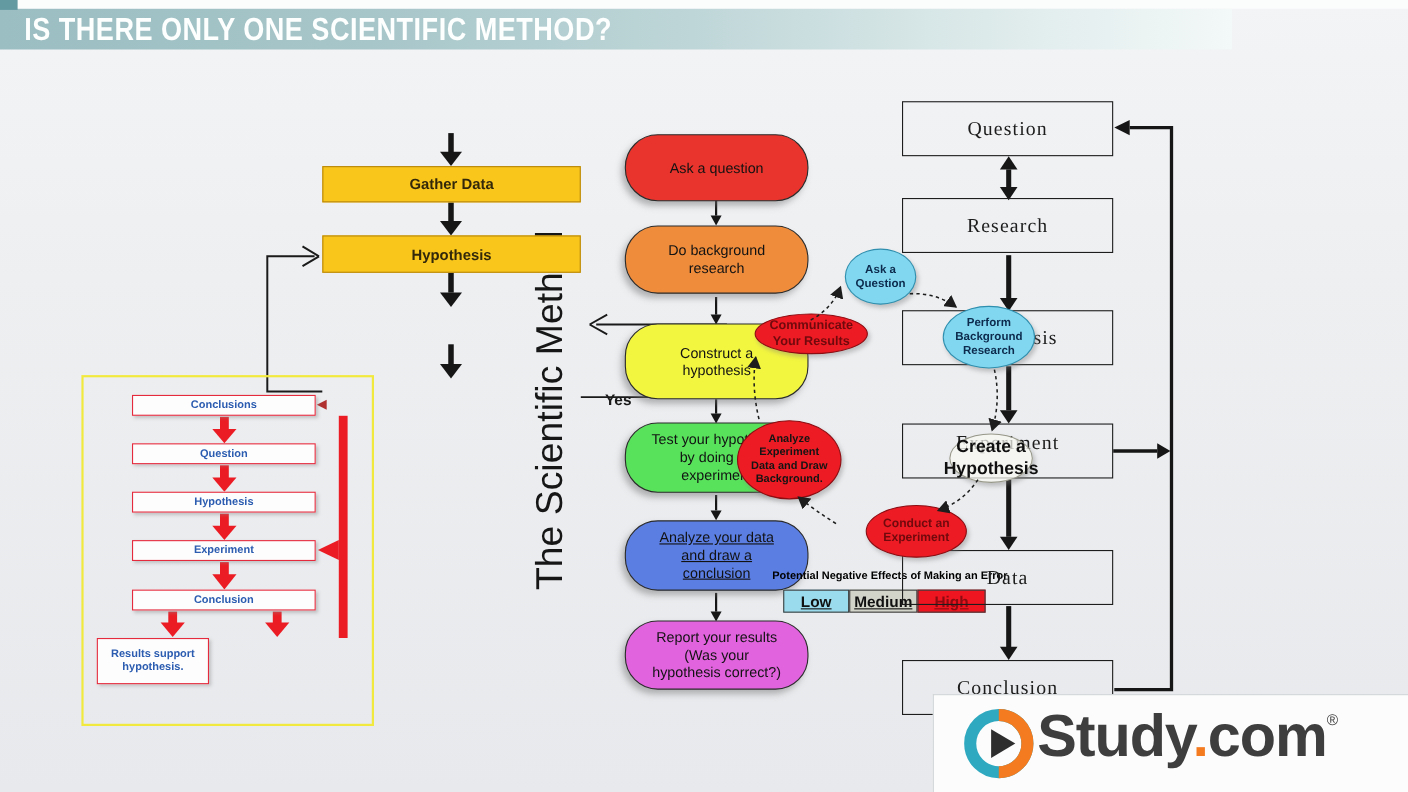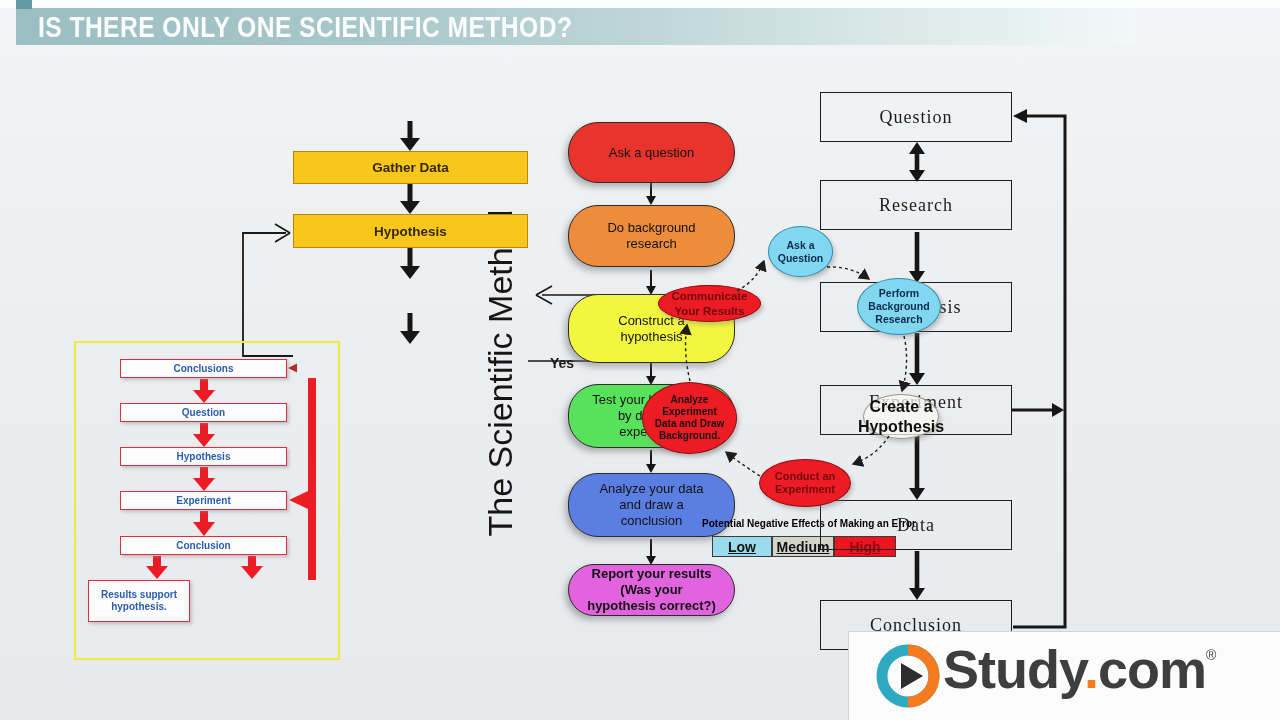--- a/index.html
+++ b/index.html
@@ -1,20 +1,20 @@
 <!DOCTYPE html>
 <html><head>
 <meta charset="utf-8">
 <style>
   html,body{margin:0;padding:0;background:#d9dbde;}
   .slide{position:relative;width:1280px;height:720px;overflow:hidden;
     background:linear-gradient(180deg,#f3f4f6 0%,#edeff1 35%,#e7e9ec 100%);
     font-family:"Liberation Sans",sans-serif;}
   .topstrip{position:absolute;left:0;top:0;width:1280px;height:8px;background:#fbfcfc;}
-  .titlebar{position:absolute;left:16px;top:8px;width:1120px;height:37px;
+  .titlebar{position:absolute;left:0;top:8px;width:1120px;height:37px;
     background:linear-gradient(90deg,#9bbec2 0%,#a7c6c9 30%,#bdd5d7 55%,#ddeaea 80%,#f3f8f8 100%);}
   .corner{position:absolute;left:0;top:-8px;width:16px;height:9px;background:#639aa2;}
   .title{position:absolute;left:22px;top:3px;color:#fdfefe;font-size:29px;font-weight:600;
     letter-spacing:.5px;transform:scaleX(.85);transform-origin:left center;white-space:nowrap;}
   .vtext{position:absolute;left:321px;top:353px;width:360px;height:40px;z-index:1;
     transform:rotate(-90deg);font-size:34px;color:#161616;text-align:center;white-space:nowrap;}
   .lyr{position:absolute;left:0;top:0;z-index:2;}
   .lyrtop{position:absolute;left:0;top:0;z-index:5;pointer-events:none;}
   .cell{position:absolute;display:flex;align-items:center;justify-content:center;
     text-align:center;box-sizing:border-box;z-index:3;}
@@ -23,21 +23,21 @@
   .lbl{position:absolute;z-index:3;font-weight:bold;color:#1a1a1a;text-align:center;margin-top:12px;}
   .rcontainer{position:absolute;border:2px solid #f2e93e;z-index:2;}
   .rbox{background:#fdfdfd;border:1.5px solid #e52a3d;color:#2b5cb0;font-size:10px;font-weight:bold;
     box-shadow:2px 2px 3px rgba(140,140,140,.45);}
   .stadium{border:1.6px solid #2b2b2b;border-radius:30px;color:#121212;font-size:13px;font-weight:500;
     box-shadow:-3px 4px 6px rgba(115,115,115,.5);}
   .sbox{border:1.6px solid #1d1d1d;background:transparent;color:#1d1d1d;
     font-family:"Liberation Serif",serif;font-size:18px;letter-spacing:1px;}
   .ellipse{border-radius:50%;font-weight:bold;z-index:4;box-shadow:2px 3px 4px rgba(120,120,120,.4);}
   .el-cyan{border:1.5px solid #2f8fae;color:#0c2b4d;font-size:10.5px;}
-  .el-red{border:1.5px solid #8c0c12;font-size:11px;}
+  .el-red{border:1.5px solid #8c0c12;font-size:11px;margin-left:28px;}
   .el-white{border:1px solid #98988a;color:#101010;font-size:16px;background:rgba(248,248,242,.72);}
   .lg-title{position:absolute;z-index:3;font-size:10px;font-weight:bold;color:#000;text-align:center;}
   .lg-cell{border:1px solid #3c3c3c;font-size:14px;font-weight:bold;color:#111;text-decoration:underline;}
   .panel{position:absolute;left:848px;top:631px;width:432px;height:89px;background:#fcfcfc;
     border-left:1px solid #d2d5d7;border-top:1px solid #d2d5d7;z-index:6;}
   .logo-text{position:absolute;left:94px;top:6px;font-size:54px;font-weight:bold;letter-spacing:-1px;white-space:nowrap;}
   .logo-reg{font-size:14px;vertical-align:28px;font-weight:normal;}
 </style>
 </head>
 <body>
@@ -144,24 +144,24 @@
 hypothesis.</div>
 
   <div class="cell stadium" style="left: 568px; top: 122px; width: 167px; height: 61px; background-color: rgb(232, 52, 44);">Ask a question</div>
   <div class="cell stadium ml" style="left: 568px; top: 205px; width: 167px; height: 62px; background-color: rgb(238, 140, 60); text-align: center;">Do background
 research</div>
   <div class="cell stadium ml" style="left: 568px; top: 294px; width: 167px; height: 69px; background-color: rgb(243, 246, 63);">Construct a
 hypothesis</div>
   <div class="cell stadium ml" style="left: 568px; top: 384px; width: 167px; height: 64px; background-color: rgb(88, 226, 92);">Test your hypothesis
 by doing an
 experiment</div>
-  <div class="cell stadium ml" style="left: 568px; top: 473px; width: 167px; height: 64px; background-color: rgb(91, 126, 226);">Analyze your data
+  <div class="cell stadium ml" style="left: 568px; top: 473px; width: 167px; height: 64px; background-color: rgb(91, 126, 226); text-decoration: underline;">Analyze your data
 and draw a
 conclusion</div>
-  <div class="cell stadium ml" style="left: 568px; top: 564px; width: 167px; height: 52px; background-color: rgb(225, 99, 222); font-weight: bold;">Report your results
+  <div class="cell stadium ml" style="left: 568px; top: 564px; width: 167px; height: 63px; background-color: rgb(225, 99, 222);">Report your results
 (Was your
 hypothesis correct?)</div>
 
   <div class="lg-title" style="left:698px;top:518px;width:222px">Potential Negative Effects of Making an Error</div>
   <div class="cell lg-cell" style="left: 712px; top: 536px; width: 60px; height: 21px; background-color: rgb(154, 220, 238);">Low</div>
   <div class="cell lg-cell" style="left: 772px; top: 536px; width: 62px; height: 21px; background-color: rgb(210, 212, 201);">Medium</div>
   <div class="cell lg-cell" style="left: 834px; top: 536px; width: 62px; height: 21px; color: rgb(140, 11, 16); background-color: rgb(238, 20, 32);">High</div>
 
   <div class="cell sbox" style="left:820px;top:92px;width:192px;height:50px">Question</div>
   <div class="cell sbox" style="left:820px;top:180px;width:192px;height:50px">Research</div>

